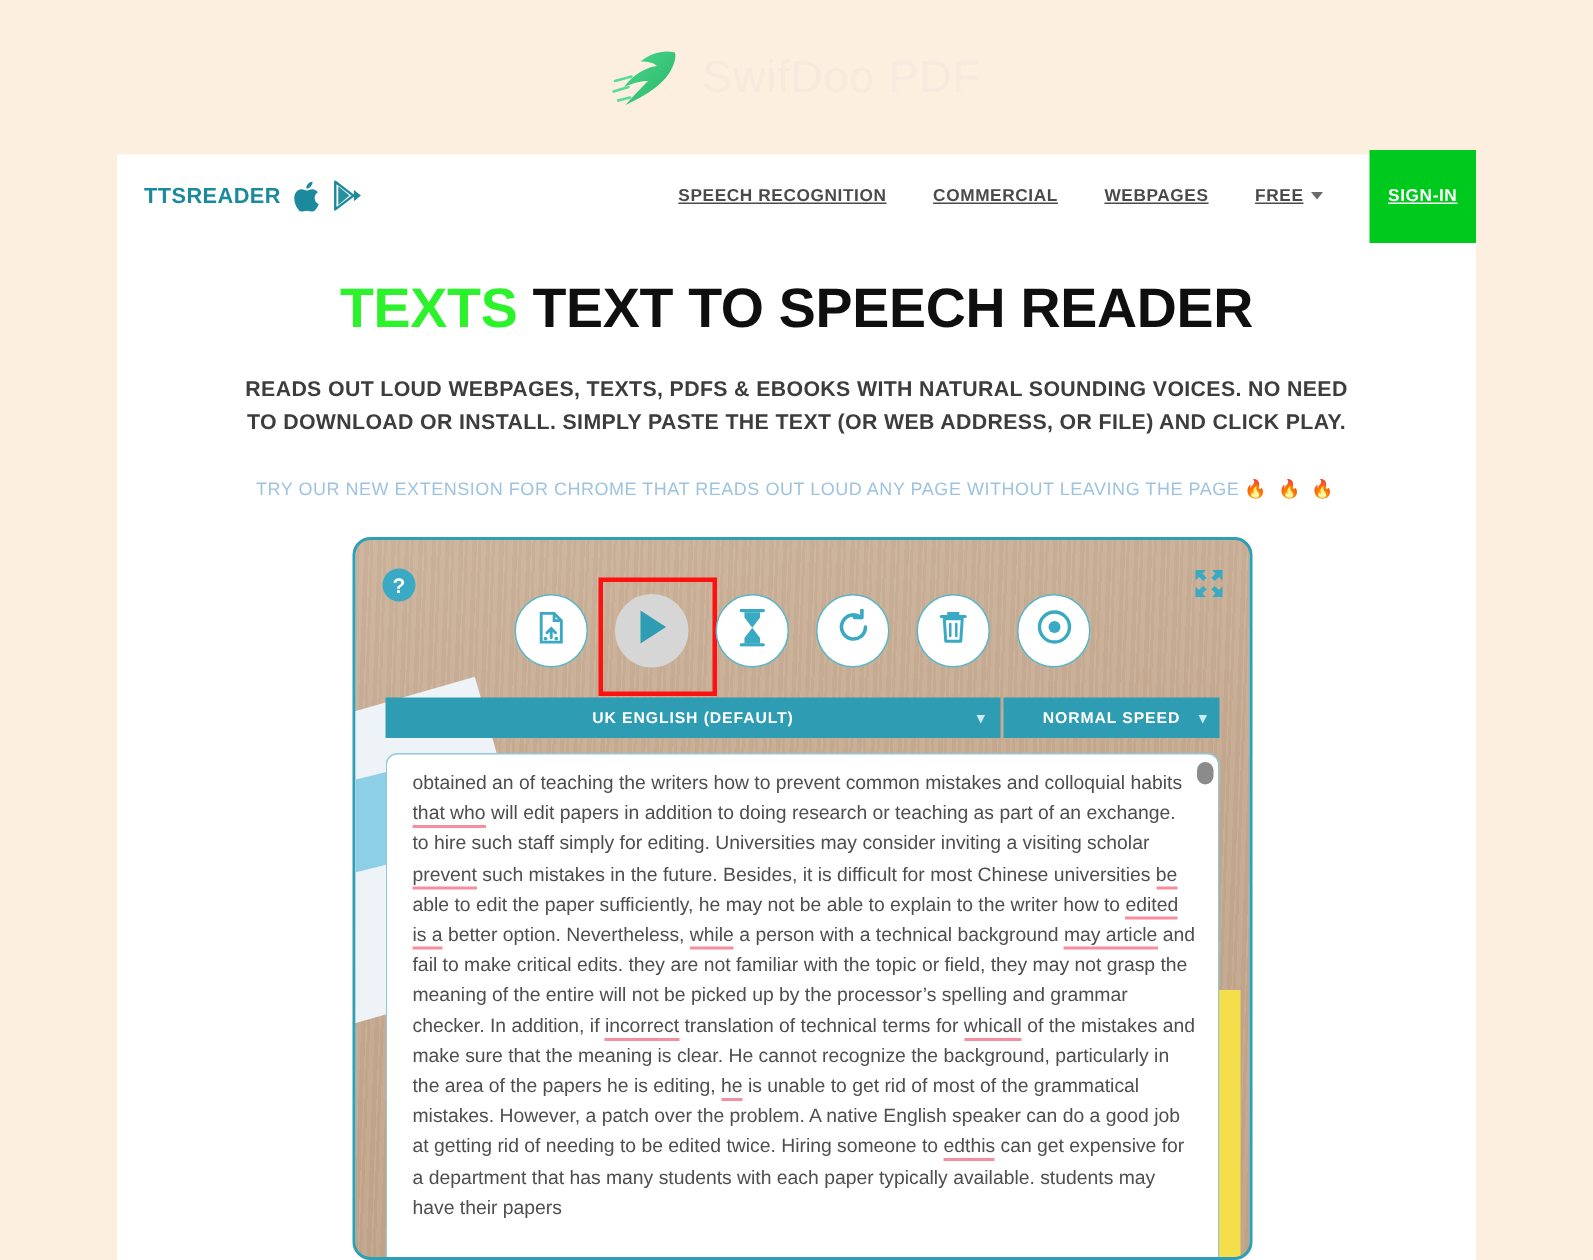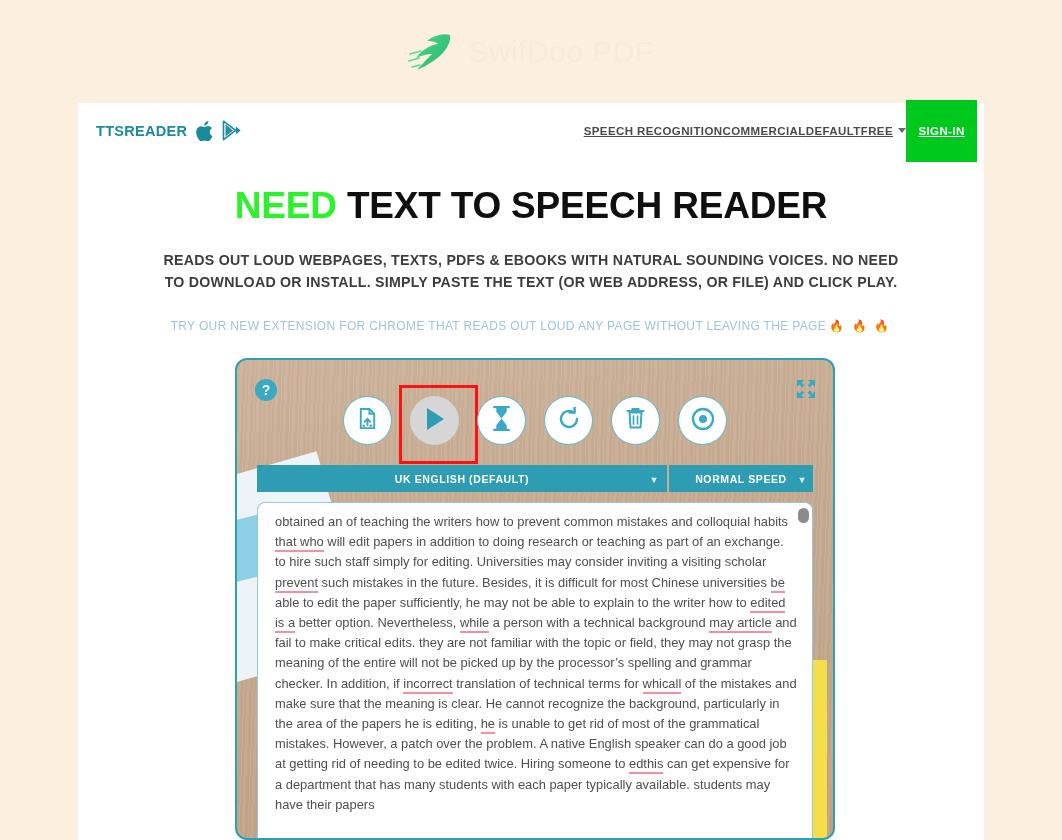--- a/index.html
+++ b/index.html
@@ -51,22 +51,23 @@
     color: #1a8a9c;
     font-size: 14.5px;
     font-weight: bold;
     letter-spacing: 0.3px;
   }
   .apple-icon, .play-icon { display: block; }
 
   .nav {
     display: flex;
     align-items: center;
-    position: absolute;
-    right: 7px; top: 0;
+    gap: 31px;
+    position: absolute;
+    right: 0; top: 0;
     height: 55px;
   }
   .nav-link {
     font-size: 11.5px;
     font-weight: bold;
     color: #4a4a4a;
     text-decoration: underline;
     letter-spacing: 0.4px;
     cursor: pointer;
     white-space: nowrap;
@@ -329,34 +330,34 @@
           <path d="M1.5 1.2 L13.6 10.4 L1.5 19.6 Z" fill="none" stroke="#1a8a9c" stroke-width="1.6" stroke-linejoin="round"></path>
           <path d="M13.9 6.6 L18.6 10.4 L13.9 14.2 Z" fill="#1a8a9c"></path>
           <path d="M3.5 4.2 L11 10.4 L3.5 16.6 Z" fill="#1a8a9c" opacity="0.95"></path>
         </svg>
       </span>
     </div>
 
     <div class="nav">
       <span class="nav-link">SPEECH RECOGNITION</span>
       <span class="nav-link">COMMERCIAL</span>
-      <span class="nav-link">DEFAULT</span>
+      <span class="nav-link">WEBPAGES</span>
       <span class="nav-more">
         <span class="nav-link">FREE</span>
         <span class="caret"></span>
       </span>
       <div class="signin-btn">
         <span>SIGN-IN</span>
       </div>
     </div>
   </div>
 
   <div class="hero">
     <div class="headline">
-      <span class="free">NEED</span><span> TEXT TO SPEECH READER</span>
+      <span class="free">TEXTS</span><span> TEXT TO SPEECH READER</span>
     </div>
     <div class="subhead">
       <div>READS OUT LOUD WEBPAGES, TEXTS, PDFS &amp; EBOOKS WITH NATURAL SOUNDING VOICES. NO NEED</div>
       <div>TO DOWNLOAD OR INSTALL. SIMPLY PASTE THE TEXT (OR WEB ADDRESS, OR FILE) AND CLICK PLAY.</div>
     </div>
     <div class="promo">
       <span>TRY OUR NEW EXTENSION FOR CHROME THAT READS OUT LOUD ANY PAGE WITHOUT LEAVING THE PAGE</span>
       <span class="flames">🔥 🔥 🔥</span>
     </div>
   </div>

